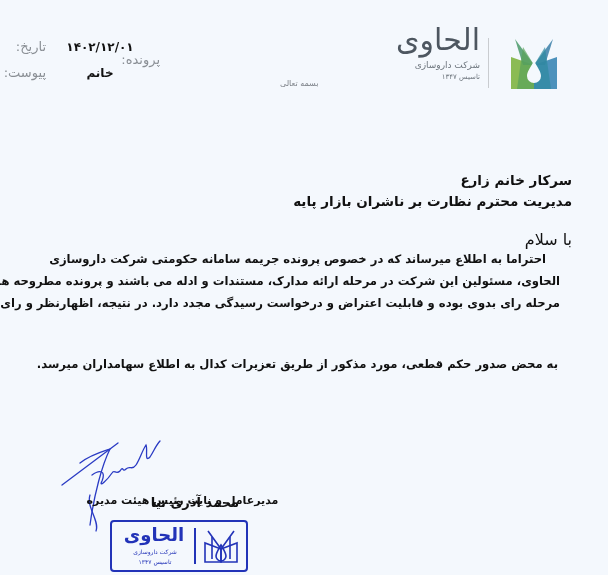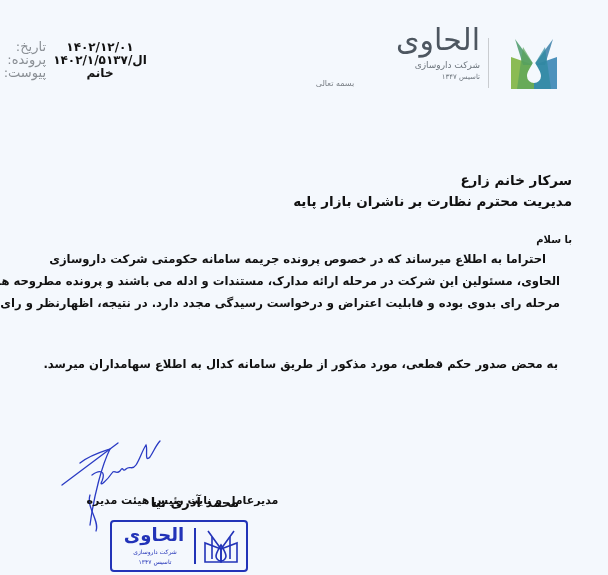--- a/index.html
+++ b/index.html
@@ -53,37 +53,37 @@
       font-size: 13px; color: #8a8f95;
     }
     .meta-value {
       flex: 1; text-align: center; padding-right: 6px;
       font-size: 12px; font-weight: bold; color: #111;
       font-family: "DejaVu Sans", sans-serif;
     }
     .meta-row { flex-direction: row; }
 
     .basmala {
-      left: 280px; top: 79px; width: 110px; text-align: center;
+      left: 280px; top: 79px; width: 110px; text-align: left;
       font-size: 8px; color: #7b8087; direction: rtl;
     }
 
     
     .rtl { direction: rtl; text-align: right; }
     .addressee {
       right: 36px; top: 170px;
       font-size: 13.5px; font-weight: bold; line-height: 20px; margin-left: 44px;
     }
     .addressee-2 {
       right: 36px; top: 191px;
       font-size: 13.5px; font-weight: bold; line-height: 20px; text-align: right;
     }
     .greeting {
       right: 36px; top: 231px;
-      font-size: 10px; font-weight: bold; line-height: 18px;
+      font-size: 16px; font-weight: normal; line-height: 18px;
     }
     .paragraph {
       left: 62px; right: 48px; top: 248px;
       font-size: 11.6px; font-weight: bold; line-height: 22px;
       text-align: justify; text-align-last: right;
     }
     .para-line {
       display: block; white-space: nowrap; text-align: justify;
       text-align-last: justify;
     }
@@ -151,21 +151,20 @@
 <div class="abs logo-name">الحاوی</div>
 <div class="abs logo-sub">شرکت داروسازی</div>
 <div class="abs logo-founded">تاسیس ۱۳۴۷</div>
 
 <div class="abs meta">
   <div class="meta-row">
     <span class="meta-value">۱۴۰۲/۱۲/۰۱</span>
     <span class="meta-label">تاریخ:</span>
   </div>
   <div class="meta-row">
-    <span class="meta-value">ال/۱۴۰۲/۱/۵۱۳۷</span>
     <span class="meta-label">پرونده:</span>
   </div>
   <div class="meta-row">
     <span class="meta-value">خانم</span>
     <span class="meta-label">پیوست:</span>
   </div>
 </div>
 
 <div class="abs basmala">بسمه تعالی</div>
 
@@ -173,21 +172,21 @@
 <div class="abs rtl addressee-2">مدیریت محترم نظارت بر ناشران بازار پایه</div>
 
 <div class="abs rtl greeting">با سلام</div>
 
 <div class="abs rtl paragraph">
   <span class="para-line" style="padding-right:14px;">احتراما به اطلاع میرساند که در خصوص پرونده جریمه سامانه حکومتی شرکت داروسازی</span>
   <span class="para-line">الحاوی، مسئولین این شرکت در مرحله ارائه مدارک، مستندات و ادله می باشند و پرونده مطروحه همچنان در</span>
   <span class="para-line">مرحله رای بدوی بوده و قابلیت اعتراض و درخواست رسیدگی مجدد دارد. در نتیجه، اظهارنظر و رای قطعی به</span>
 </div>
 
-<div class="abs rtl closing">به محض صدور حکم قطعی، مورد مذکور از طریق سامانه کدال به اطلاع سهامداران میرسد.</div>
+<div class="abs rtl closing">به محض صدور حکم قطعی، مورد مذکور از طریق تعزیرات کدال به اطلاع سهامداران میرسد.</div>
 
 <div class="abs signature">
   <svg width="110" height="110" viewBox="0 0 110 110" fill="none" stroke="#2a3bc4" stroke-width="1.3" stroke-linecap="round">
     <path d="M2 60 L 58 18"></path>
     <path d="M20 38 C 30 30, 44 26, 50 24 C 42 40, 34 70, 30 100"></path>
     <path d="M32 50 C 40 44, 46 46, 42 56 C 38 64, 48 54, 52 48 C 54 44, 56 50, 60 46 C 64 40, 62 48, 66 44 C 70 40, 72 46, 76 40 C 80 34, 82 26, 86 20 C 88 24, 84 38, 90 32 C 94 26, 96 20, 100 16"></path>
     <path d="M30 70 C 26 82, 40 96, 36 106"></path>
   </svg>
 </div>
 <div class="abs signer-name">محمد آذری نیا</div>

